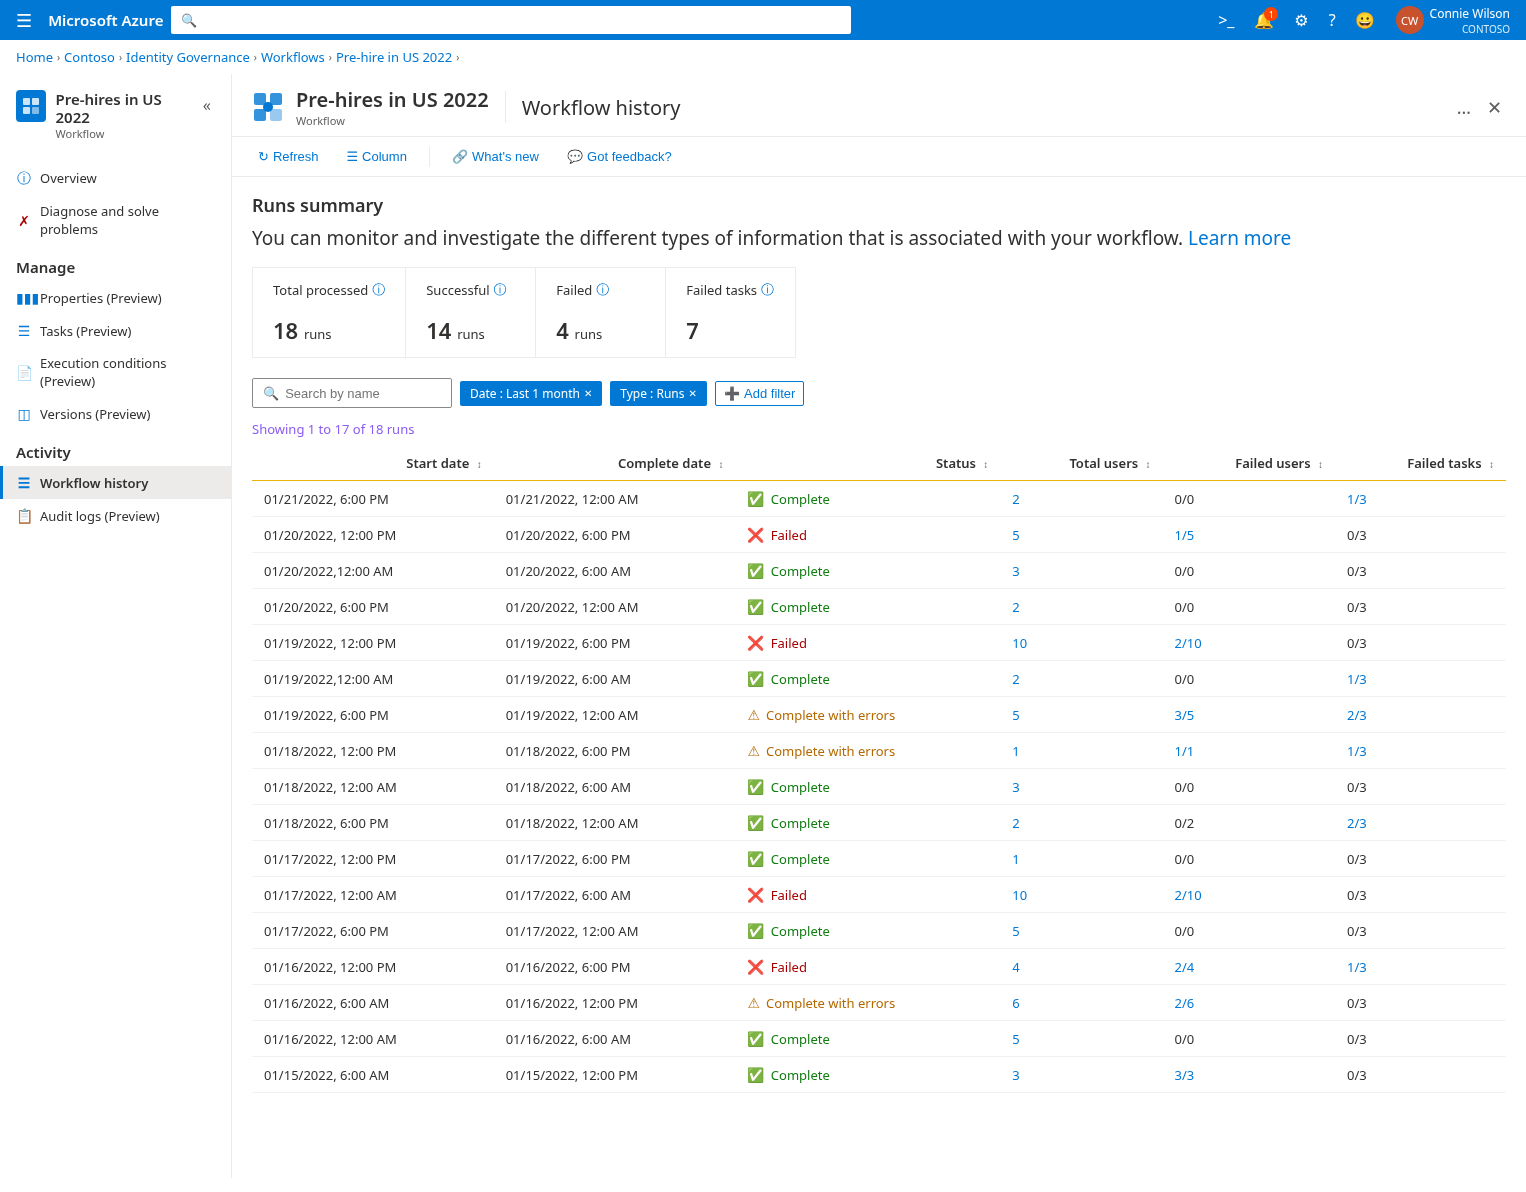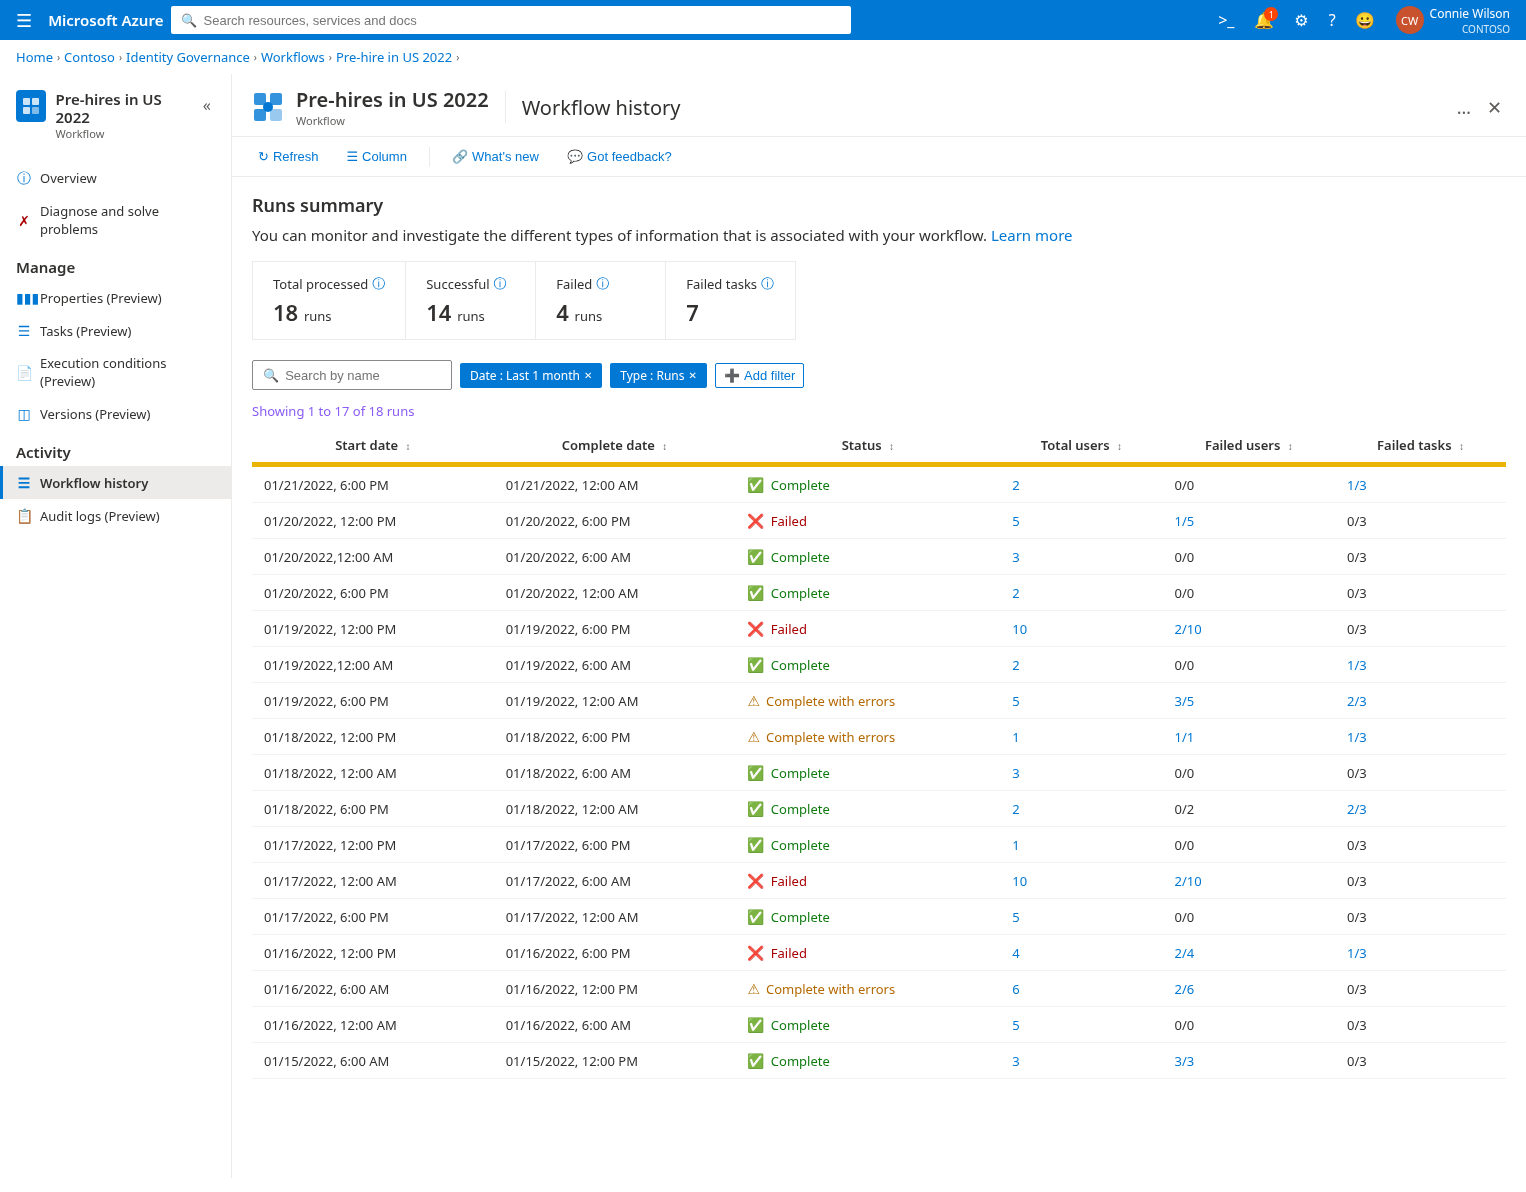--- a/index.html
+++ b/index.html
@@ -90,28 +90,28 @@
     .tabs { display: flex; gap: 0; padding: 0 20px; border-bottom: 1px solid #edebe9; }
     .tab {
       padding: 10px 16px; cursor: pointer; font-size: 13px; color: #605e5c;
       border-bottom: 2px solid transparent; margin-bottom: -1px;
     }
     .tab.active { color: #0078d4; border-bottom-color: #0078d4; font-weight: 600; }
 
     
     .section { padding: 16px 20px; }
     .section-heading { font-size: 18px; font-weight: 600; margin-bottom: 8px; }
-    .section-desc { font-size: 15px; color: #323130; margin-bottom: 16px; }
+    .section-desc { font-size: 19px; color: #323130; margin-bottom: 16px; }
     .section-desc a { color: #0078d4; text-decoration: none; }
 
     
     .stats-row { display: flex; gap: 0; margin-bottom: 20px; }
     .stat-card {
       border: 1px solid #edebe9; padding: 12px 20px; min-width: 130px;
-      display: flex; flex-direction: column; gap: 4px;
+      display: flex; flex-direction: column; gap: 16px;
     }
     .stat-card:not(:first-child) { border-left: none; }
     .stat-label { font-size: 13px; color: #323130; display: flex; align-items: center; gap: 4px; }
     .stat-value { font-size: 22px; font-weight: 600; }
     .stat-unit { font-size: 13px; font-weight: 400; color: #323130; }
     .info-icon { color: #0078d4; font-size: 13px; cursor: pointer; }
 
     
     .filter-bar { display: flex; align-items: center; gap: 8px; margin-bottom: 12px; }
     .search-input {
@@ -126,22 +126,22 @@
     .add-filter-btn {
       display: flex; align-items: center; gap: 4px; cursor: pointer; color: #0078d4;
       font-size: 13px; padding: 4px 8px; border: 1px solid #0078d4; border-radius: 2px;
       background: #fff;
     }
 
     
     .showing-text { font-size: 13px; color: #8b5cf6; margin-bottom: 8px; }
     table { width: 100%; border-collapse: collapse; }
     thead th {
-      text-align: center; padding: 8px 12px; font-size: 13px; font-weight: 600;
-      border-bottom: 5px solid #eab308; color: #323130; white-space: nowrap;
+      text-align: right; padding: 8px 12px; font-size: 13px; font-weight: 600;
+      border-bottom: 1px solid #eab308; color: #323130; white-space: nowrap;
       background: #fff;
     }
     thead th .sort-icon { font-size: 10px; color: #605e5c; margin-left: 4px; }
     tbody tr { border-bottom: 1px solid #f3f2f1; }
     tbody td { padding: 8px 12px; font-size: 13px; color: #323130; vertical-align: middle; }
     .status-complete { display: flex; align-items: center; gap: 6px; color: #107c10; }
     .status-failed { display: flex; align-items: center; gap: 6px; color: #a80000; }
     .status-warning { display: flex; align-items: center; gap: 6px; color: #b46900; }
     .link-blue { color: #0078d4; text-decoration: none; cursor: pointer; }
 
@@ -151,21 +151,20 @@
     .icon-warn { color: #b46900; font-size: 14px; }
   </style>
 </head>
 <body>
 
 <nav class="top-nav">
   <span class="hamburger">☰</span>
   <span class="azure-logo">Microsoft Azure</span>
   <div class="search-bar">
     <span style="color:#605e5c;">🔍</span>
-    <input type="text" placeholder="Search resources, services and docs" style="">
   </div>
   <div class="nav-icons">
     <span class="nav-icon">&gt;_</span>
     <span class="nav-icon">
       🔔
       <span class="badge">1</span>
     </span>
     <span class="nav-icon">⚙</span>
     <span class="nav-icon">?</span>
     <span class="nav-icon">😀</span>

